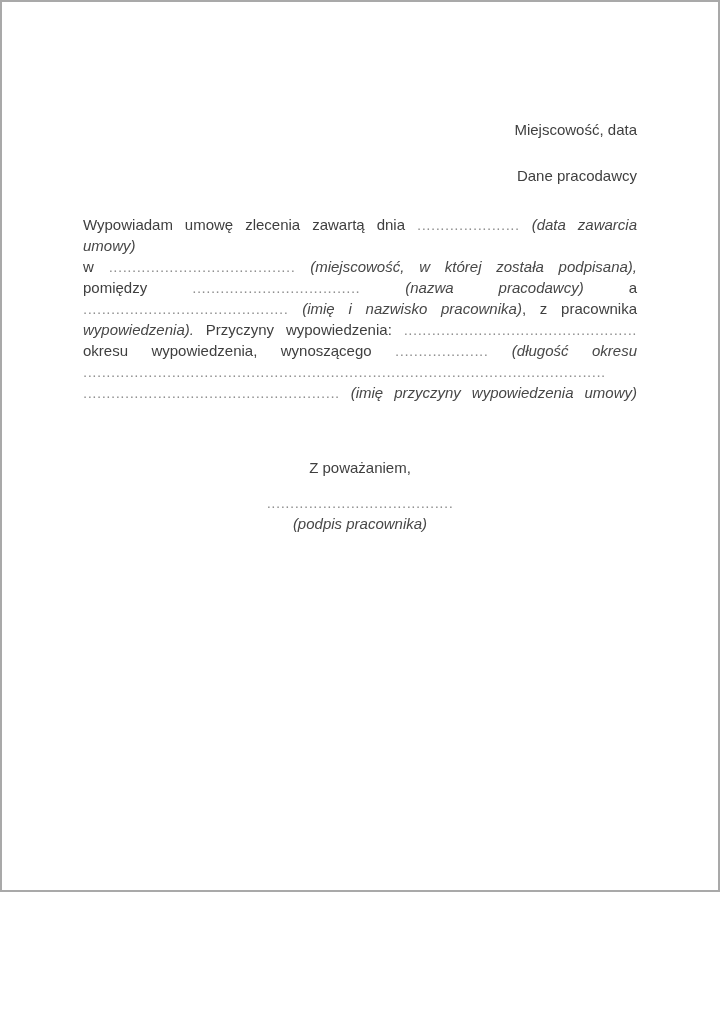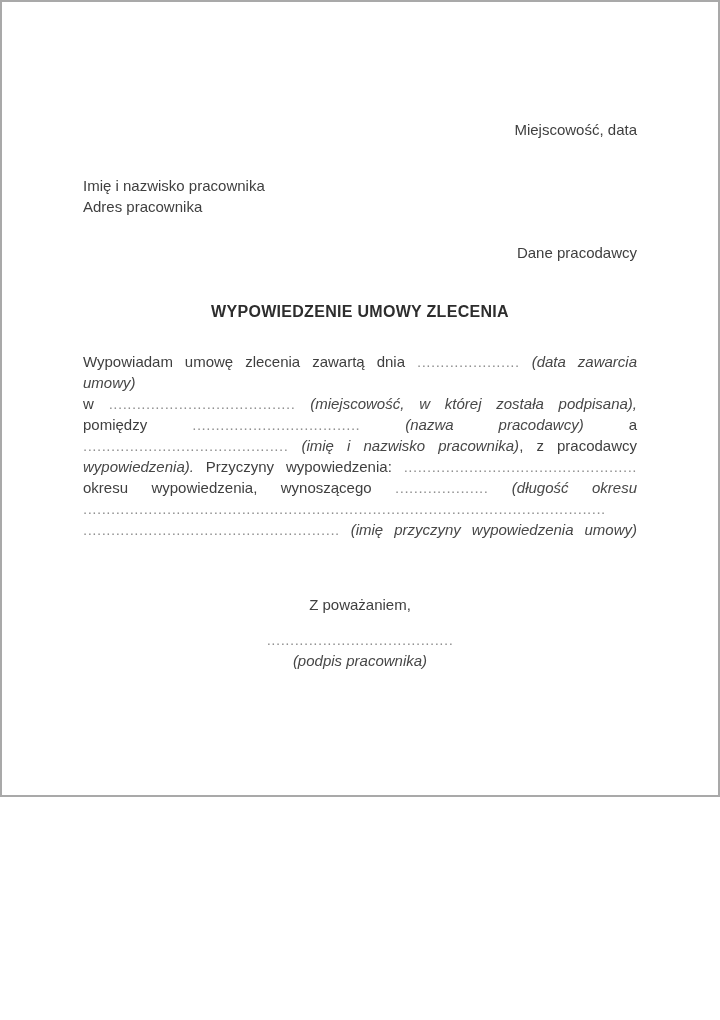--- a/index.html
+++ b/index.html
@@ -3,21 +3,21 @@
 <meta charset="utf-8">
 <style>
   html, body {
     margin: 0;
     padding: 0;
     background: #ffffff;
   }
   .page {
     position: relative;
     width: 720px;
-    height: 797px;
+    height: 892px;
     box-sizing: border-box;
     background: #ffffff;
     border: 2px solid #a9a9a9;
     padding: 0 81px;
     overflow: hidden;
     font-family: "Liberation Sans", sans-serif;
     font-size: 15px;
     color: #3f3f3f;
   }
   .line { line-height: 21px; }
@@ -53,28 +53,23 @@
   .confirm-dots { margin-top: 13px; line-height: 21px; }
   .confirm-caption { margin-top: 3px; line-height: 22px; }
 </style>
 </head>
 <body>
 
 <div class="page">
 
   <div class="line right place-date">Miejscowość, data</div>
 
-  <div class="employee-block">
-    <div class="line">Imię i nazwisko pracownika</div>
-    <div class="line">Adres pracownika</div>
-  </div>
 
   <div class="line right employer-data">Dane pracodawcy</div>
 
-  <h1 class="doc-title">WYPOWIEDZENIE UMOWY ZLECENIA</h1>
 
   <div class="doc-body">
 
     <div class="bline">
       <span>Wypowiadam umowę zlecenia zawartą dnia</span>
       <span class="dots">......................</span>
       <span class="hint">(data zawarcia umowy)</span>
     </div>
 
     <div class="bline">
@@ -85,21 +80,21 @@
 
     <div class="bline">
       <span>pomiędzy</span>
       <span class="dots">....................................</span>
       <span class="hint">(nazwa pracodawcy)</span>
       <span>a</span>
     </div>
 
     <div class="bline">
       <span class="dots">............................................</span>
-      <span class="hint">(imię i nazwisko pracownika)</span><span>, z pracodawcy</span>
+      <span class="hint">(imię i nazwisko pracownika)</span><span>, z pracownika</span>
     </div>
 
     <div class="bline">
       <span class="hint">wypowiedzenia).</span>
       <span>Przyczyny wypowiedzenia:</span>
       <span class="dots">..................................................</span>
     </div>
 
     <div class="bline">
       <span>okresu wypowiedzenia, wynoszącego</span>

